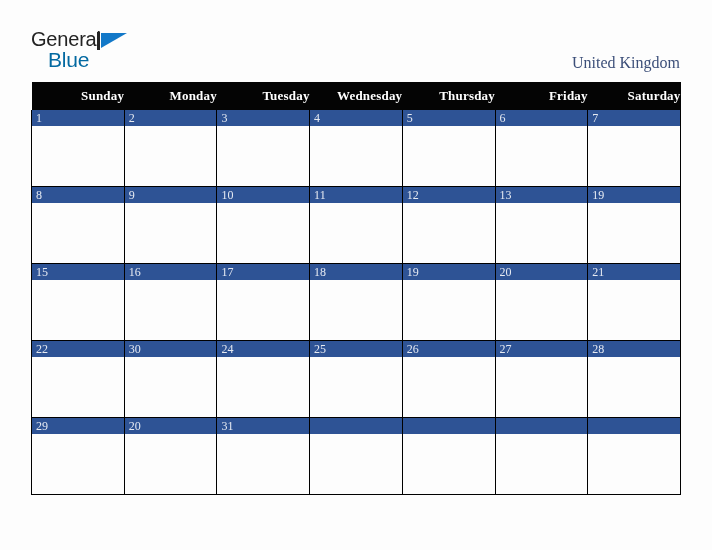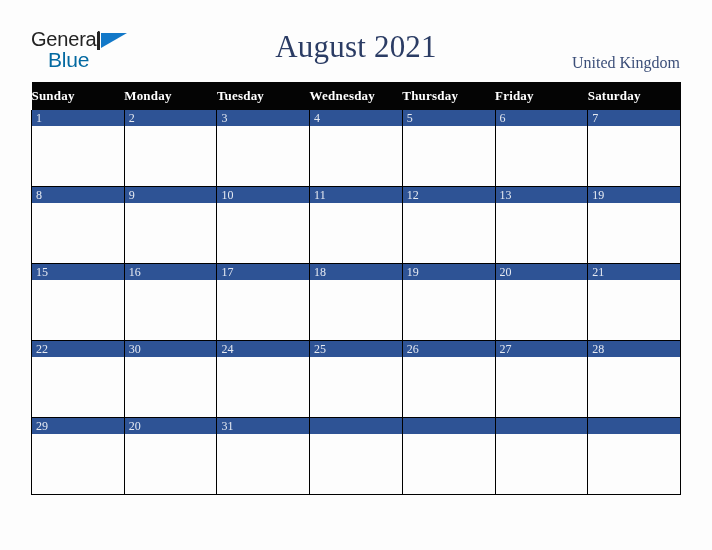--- a/index.html
+++ b/index.html
@@ -117,21 +117,21 @@
     table-layout: fixed;
   }
   .calendar th {
     background: #040404;
     color: #ffffff;
     font-family: "Liberation Serif", serif;
     font-size: 13px;
     font-weight: bold;
     height: 28px;
     padding: 0;
-    text-align: left;
+    text-align: right;
     border: 0;
     letter-spacing: 0.2px;
   }
   .calendar td {
     padding: 0;
     border: 1px solid #000000;
     border-top: 0;
     vertical-align: top;
     background: #fdfdfd;
     height: 76px;
@@ -164,21 +164,20 @@
 
     <div class="logo">
       <span class="logo-general">General</span>
       <span class="logo-mark">
         <span class="bar"></span>
         <span class="tri"></span>
       </span>
       <span class="logo-blue">Blue</span>
     </div>
 
-    <div class="title">August 2021</div>
 
     <div class="country">United Kingdom</div>
 
   </div>
 
   <table class="calendar">
     <thead>
       <tr>
         <th>Sunday</th>
         <th>Monday</th>

